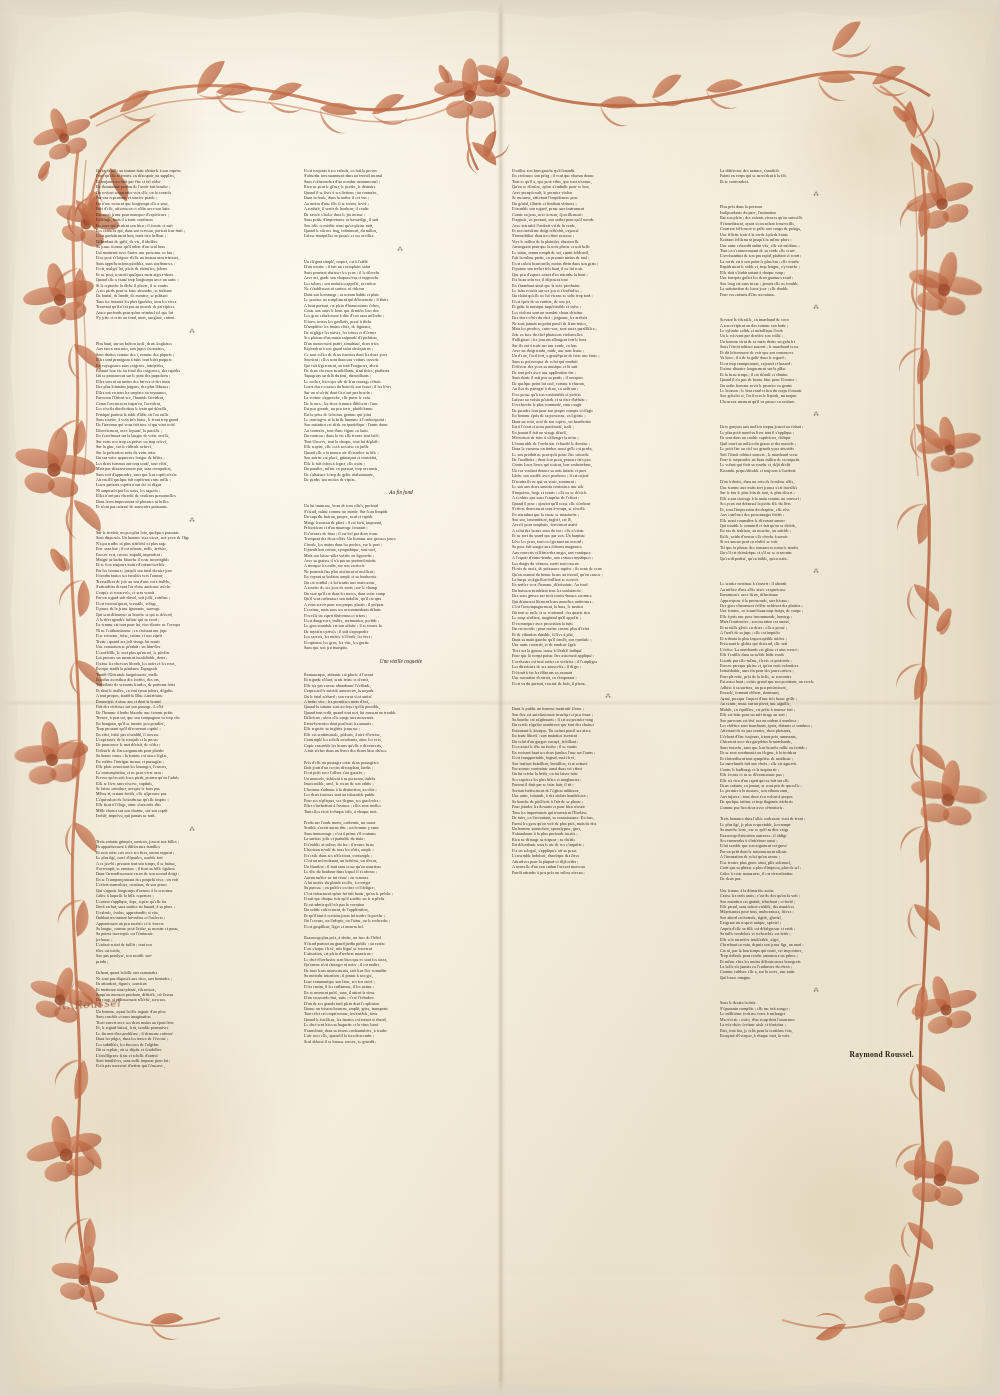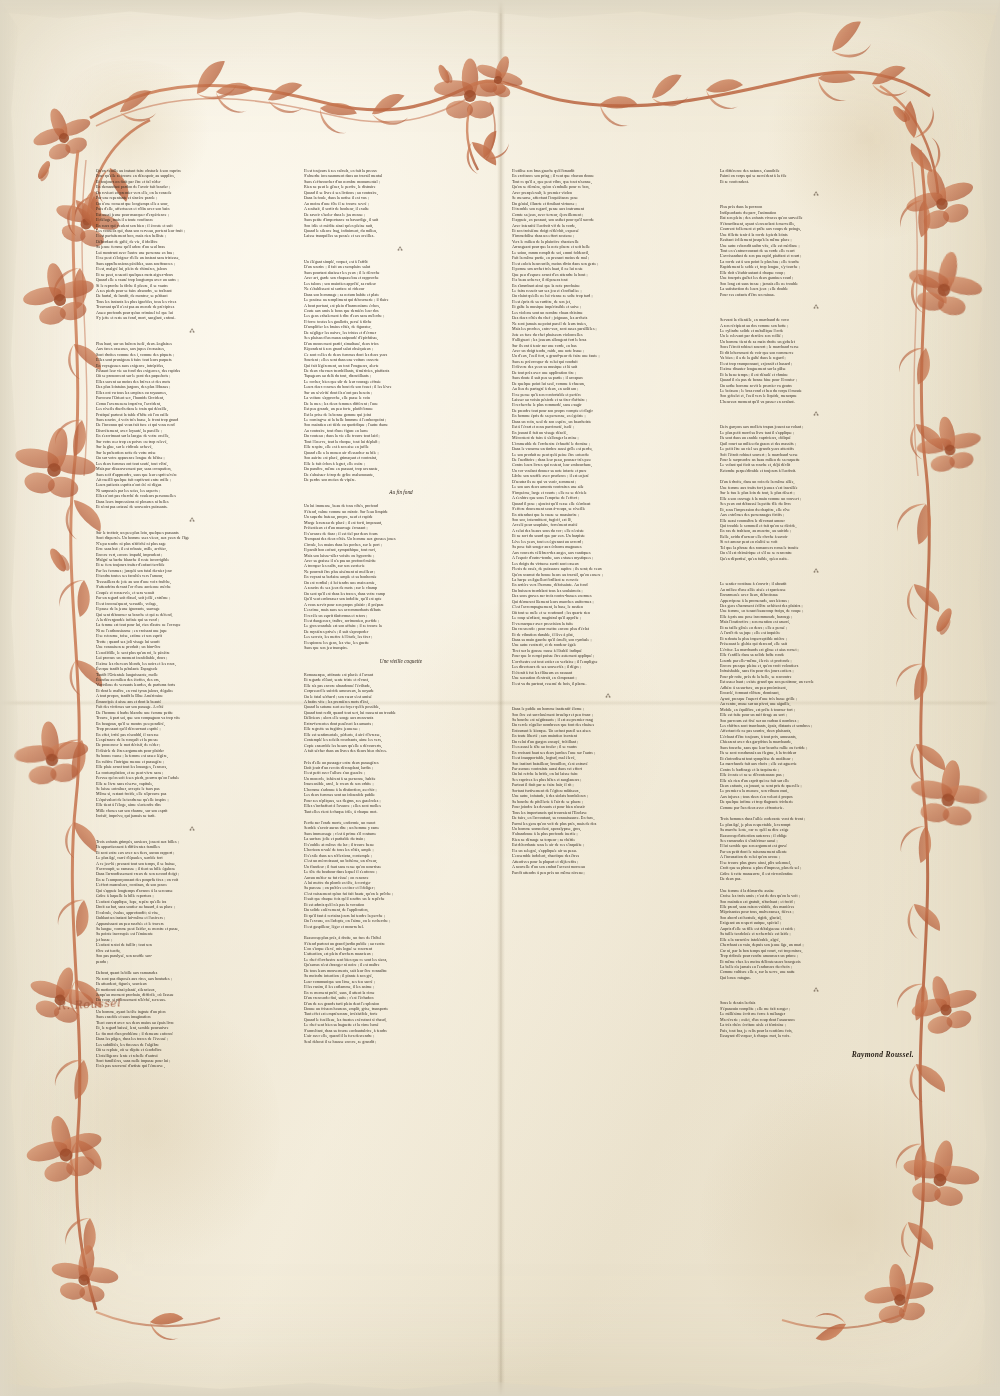--- a/index.html
+++ b/index.html
@@ -106,21 +106,20 @@
     color: #2a2018;
   }
   .signature-print {
     text-align: right;
     font-size: 7.5px;
     line-height: 12px;
     margin-top: 10px;
     font-weight: bold;
     letter-spacing: 0.04em;
     color: #241c14;
-    font-style: italic;
   }
   .handwritten-signature {
     position: absolute;
     left: 58px;
     top: 996px;
     width: 140px;
     height: 26px;
     font-family: "DejaVu Serif", serif;
     font-style: italic;
     font-size: 11px;

